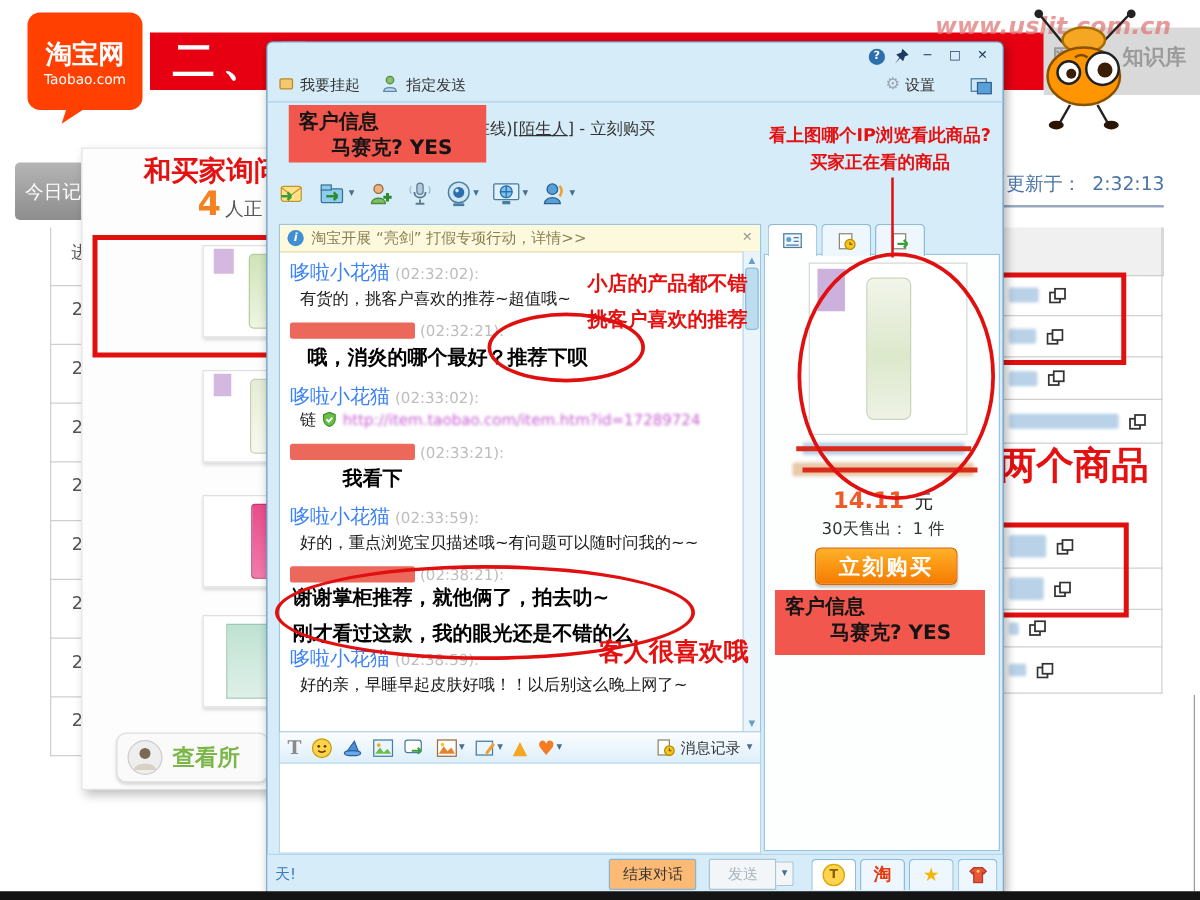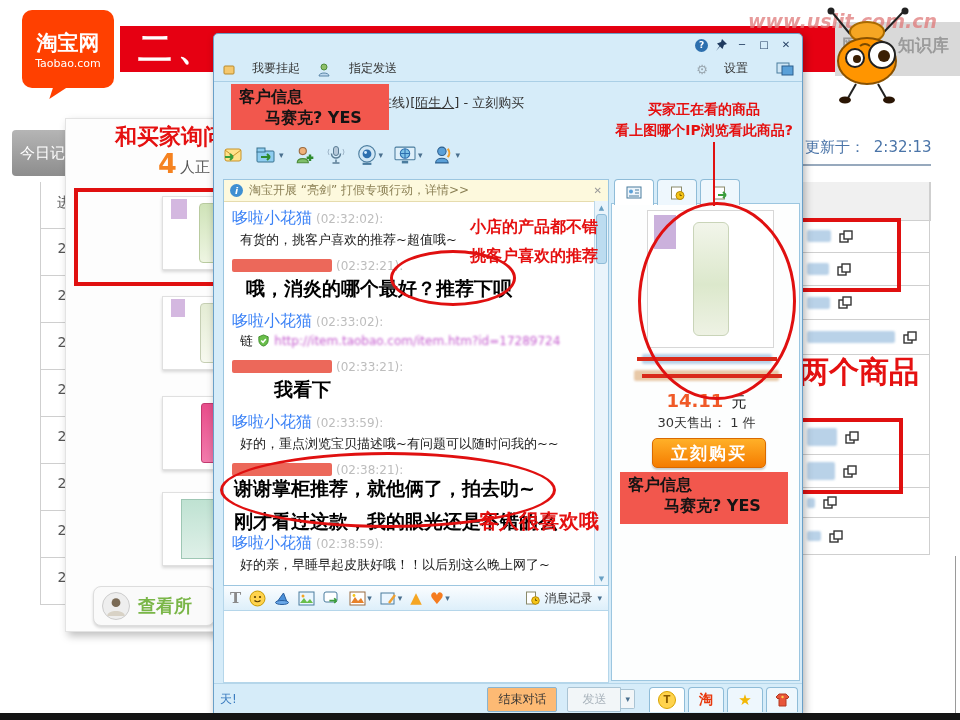--- a/index.html
+++ b/index.html
@@ -7,23 +7,23 @@
          font-family:"DejaVu Sans","Liberation Sans",sans-serif;font-size:13px;color:#222}
   .abs{position:absolute}
   .note{color:#e51010;font-weight:bold}
   .ellipse{position:absolute;border:3px solid #e01010;border-radius:50%;pointer-events:none}
   .redbox{background:#f2574d;color:#141414;font-weight:bold;line-height:1.3;padding:3px 8px}
   .nbar{display:inline-block;width:100px;height:13px;background:#ec685a;border-radius:2px;vertical-align:-2px}
   .linkbar{background:#b9d2e8;filter:blur(1.2px);border-radius:2px;display:inline-block;vertical-align:middle}
   .msg-name{font-size:16px;color:#3b82f6}
   .msg-time{font-size:12px;color:#bdbdbd;margin-left:4px}
   .msg-body{font-size:13px;color:#1a1a1a;margin:2px 0 9px 8px;line-height:1.4}
-  .big{font-size:19px;font-weight:bold;color:#000}
+  .big{font-size:16px;font-weight:bold;color:#000}
   .win-btn{width:16px;height:14px;text-align:center;font-size:10px;color:#1f3a5f;line-height:14px;cursor:default}
-  .tbtn{display:inline-flex;align-items:flex-end;gap:16px;font-size:12px;color:#333}
+  .tbtn{display:inline-flex;align-items:flex-start;gap:4px;font-size:12px;color:#333}
   .icn{display:inline-flex;align-items:center;justify-content:center}
   .caret{font-size:9px;color:#4a6f8e;margin-left:1px}
   .tab{background:#eef7fd;border:1px solid #8fbcd8;border-bottom:none;border-radius:4px 4px 0 0;
        display:flex;align-items:center;justify-content:center}
   .bgrow{position:absolute;left:803px;width:127px;border-bottom:1px solid #cfcfcf;display:flex;align-items:center;gap:8px;padding-left:4px;box-sizing:border-box}
   .redrect{position:absolute;border:4px solid #e01010;pointer-events:none}
   .time-cell{position:absolute;left:40px;width:30px;text-align:right;font-size:14px;color:#555;border-bottom:1px solid #cfcfcf;height:47px;line-height:40px;border-left:1px solid #cfcfcf}
   .thumb{position:absolute;left:84px;width:100px;height:72px;background:#fff;border:1px solid #e0e0e0;box-shadow:0 2px 3px rgba(0,0,0,.15);display:flex;align-items:center;justify-content:center}
   .vtext{position:absolute;left:190px;width:30px;font-size:13px;line-height:1.7;color:#6b5a45;overflow:hidden;white-space:nowrap}
   .vlink{color:#3a7bbf}
@@ -254,22 +254,22 @@
     <span class="abs" style="left:160px;top:60px;font-size:13px;color:#333;white-space:nowrap">
       <span>(在线)[</span><span style="text-decoration:underline">陌生人</span><span>] - 立刻购买</span>
     </span>
 
     <div class="abs redbox" style="left:17px;top:50px;width:142px;height:40px;z-index:30">
       <div style="font-size:16px">客户信息</div>
       <div style="font-size:16px;margin-left:26px">马赛克? YES</div>
     </div>
 
     <div class="abs note" style="left:395px;top:65px;width:190px;text-align:center;font-size:14px;line-height:1.5;z-index:30">
+      <div>看上图哪个IP浏览看此商品?</div>
       <div>买家正在看的商品</div>
-      <div>看上图哪个IP浏览看此商品?</div>
     </div>
     <div class="abs" style="left:499px;top:108px;width:2px;height:64px;background:#e01010;z-index:30"></div>
 
     <div class="abs" style="left:8px;top:106px;height:30px;display:flex;align-items:center;gap:10px">
       <svg width="22" height="20" viewBox="0 0 20 20">
         <rect x="2" y="4" width="16" height="12" rx="2" fill="#ffe28a" stroke="#c8932a"></rect>
         <path d="M2 5l8 6 8-6" stroke="#c8932a" fill="none"></path>
         <path d="M2 12h8m0 0-3-3m3 3-3 3" stroke="#3a9d3a" stroke-width="2" fill="none"></path>
       </svg>
       <span class="icn">

